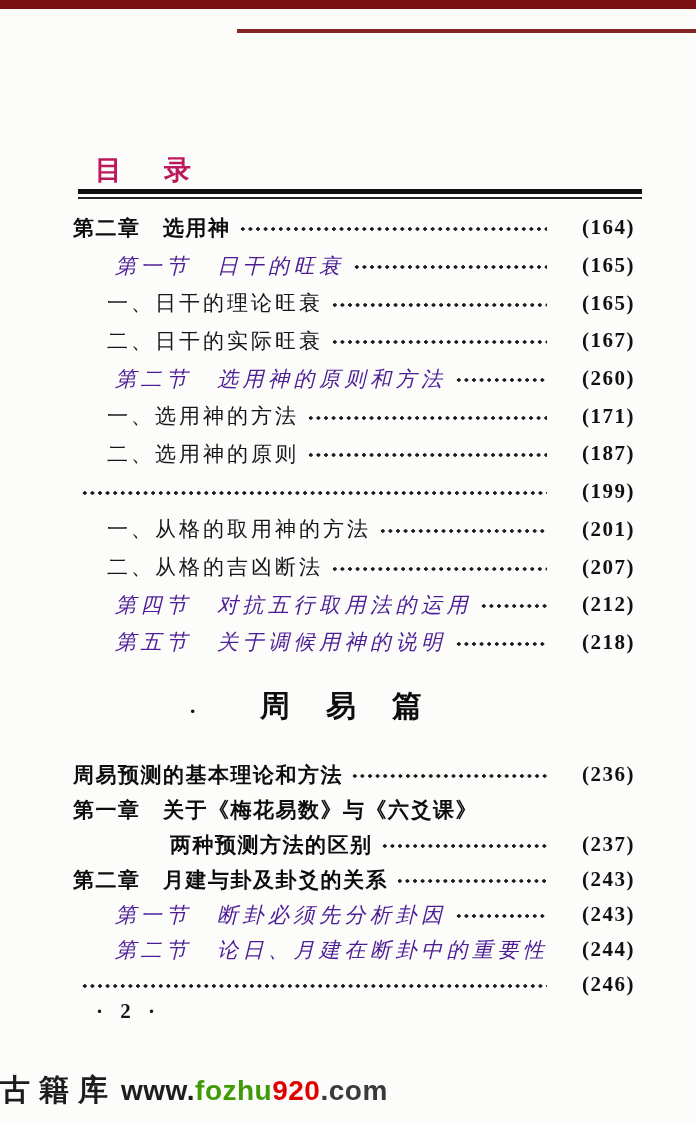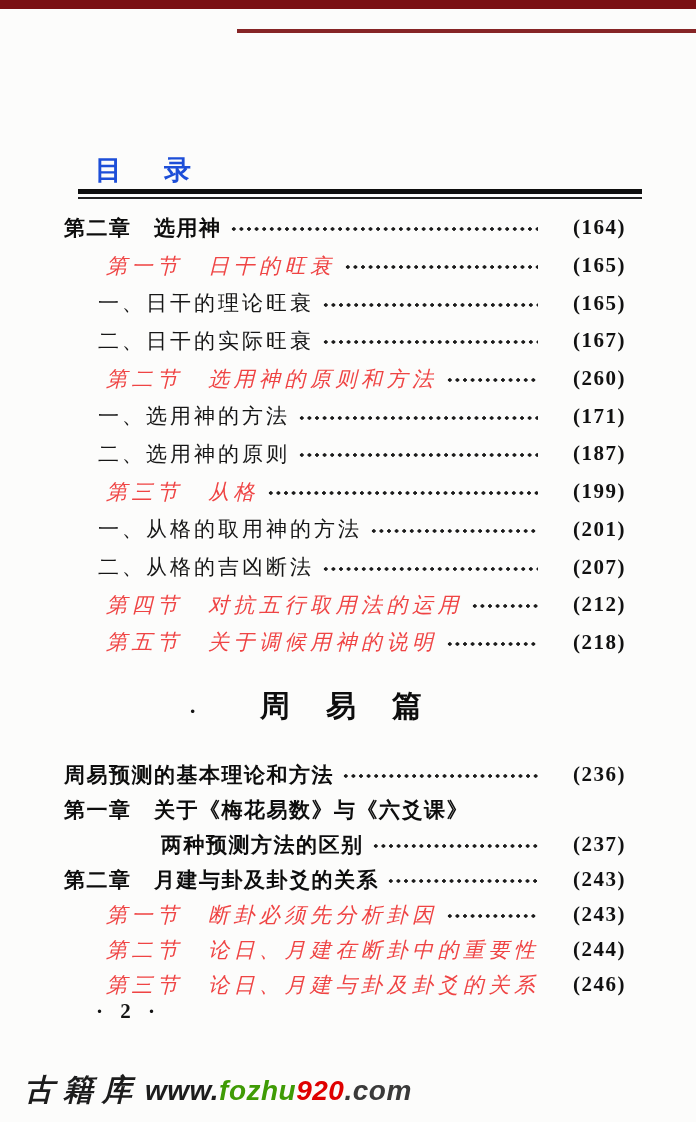--- a/index.html
+++ b/index.html
@@ -10,39 +10,39 @@
     color:#151515;
   }
   
   .band-top{position:absolute;top:0;left:0;width:696px;height:9px;background:#7a1013;}
   .band-top2{position:absolute;top:29px;left:237px;right:0;height:4px;background:#7c1214;opacity:.92;}
 
   
   .toc-header{
     position:absolute;left:95px;top:152px;
     font-family:"Liberation Sans","DejaVu Sans",sans-serif;
-    font-size:27px;font-weight:700;letter-spacing:42px;white-space:nowrap;color:#1d4ed8;
+    font-size:27px;font-weight:700;letter-spacing:42px;white-space:nowrap;color:#be185d;
   }
   .rule-thick{position:absolute;left:78px;top:189px;width:564px;height:5px;background:#0e0e0e;}
   .rule-thin{position:absolute;left:78px;top:197px;width:564px;height:2px;background:#222;}
 
   
-  .toc-block{position:absolute;left:64px;width:562px;}
+  .toc-block{position:absolute;left:73px;width:562px;}
   .toc-part1{top:209px;}
   .toc-part2{top:757px;}
   .trow{display:flex;align-items:center;font-size:21px;white-space:nowrap;}
   .toc-part1 .trow{height:37.7px;}
   .toc-part2 .trow{height:35px;}
   .lbl{white-space:nowrap;}
   .r-ch .lbl{
     font-family:"Liberation Sans","DejaVu Sans",sans-serif;
     font-weight:700;letter-spacing:1.5px;color:#0d0d0d;
   }
   .r-sec .lbl{
-    font-style:italic;letter-spacing:4.5px;padding-left:42px;color:#ef4444;
+    font-style:italic;letter-spacing:4.5px;padding-left:42px;color:#4c1d95;
   }
   .r-item .lbl{letter-spacing:3px;padding-left:34px;color:#161616;text-align:right;}
   .r-cont .lbl{padding-left:97px;text-align:center;}
   .leader{
     flex:1;height:10px;margin:3px 8px 0 8px;
     background-image:radial-gradient(circle,#1b1b1b 1.5px,rgba(0,0,0,0) 2px);
     background-size:7.6px 10px;background-repeat:repeat-x;background-position:left center;
   }
   .pg{
     width:80px;text-align:right;letter-spacing:1.5px;font-weight:700;
@@ -59,22 +59,22 @@
   }
 
   
   .page-num{
     position:absolute;left:96px;top:999px;font-size:21px;font-weight:700;
     letter-spacing:6px;color:#141414;
   }
 
   
   .watermark{
-    position:absolute;left:24px;top:1070px;white-space:nowrap;
-    font-family:"Liberation Sans","DejaVu Sans",sans-serif;font-weight:700;font-style:italic;
+    position:absolute;left:0;top:1070px;white-space:nowrap;
+    font-family:"Liberation Sans","DejaVu Sans",sans-serif;font-weight:700;
   }
   .wm-site{font-size:30px;letter-spacing:9px;color:#1c1c1c;margin-right:4px;}
   .wm-url{font-size:28px;letter-spacing:0.5px;}
   .wm-www{color:#1d1d1d;}
   .wm-green{color:#3f9b05;}
   .wm-red{color:#df0000;}
   .wm-com{color:#3a3a3a;}
 </style>
 </head>
 <body>
@@ -116,21 +116,20 @@
       <span class="lbl">一、选用神的方法</span>
       <span class="leader"></span>
       <span class="pg">(171)</span>
     </div>
     <div class="trow r-item">
       <span class="lbl">二、选用神的原则</span>
       <span class="leader"></span>
       <span class="pg">(187)</span>
     </div>
     <div class="trow r-sec">
-      <span class="lbl">第三节　从格</span>
       <span class="leader"></span>
       <span class="pg">(199)</span>
     </div>
     <div class="trow r-item">
       <span class="lbl">一、从格的取用神的方法</span>
       <span class="leader"></span>
       <span class="pg">(201)</span>
     </div>
     <div class="trow r-item">
       <span class="lbl">二、从格的吉凶断法</span>
@@ -177,21 +176,20 @@
       <span class="lbl">第一节　断卦必须先分析卦因</span>
       <span class="leader"></span>
       <span class="pg">(243)</span>
     </div>
     <div class="trow r-sec">
       <span class="lbl">第二节　论日、月建在断卦中的重要性</span>
       <span class="leader"></span>
       <span class="pg">(244)</span>
     </div>
     <div class="trow r-sec">
-      <span class="lbl">第三节　论日、月建与卦及卦爻的关系</span>
       <span class="leader"></span>
       <span class="pg">(246)</span>
     </div>
   </div>
 
 <div class="page-num">· 2 ·</div>
 
 <div class="watermark">
   <span class="wm-site">古籍库</span><span class="wm-url"><span class="wm-www">www.</span><span class="wm-green">fozhu</span><span class="wm-red">920</span><span class="wm-com">.com</span></span>
 </div>

